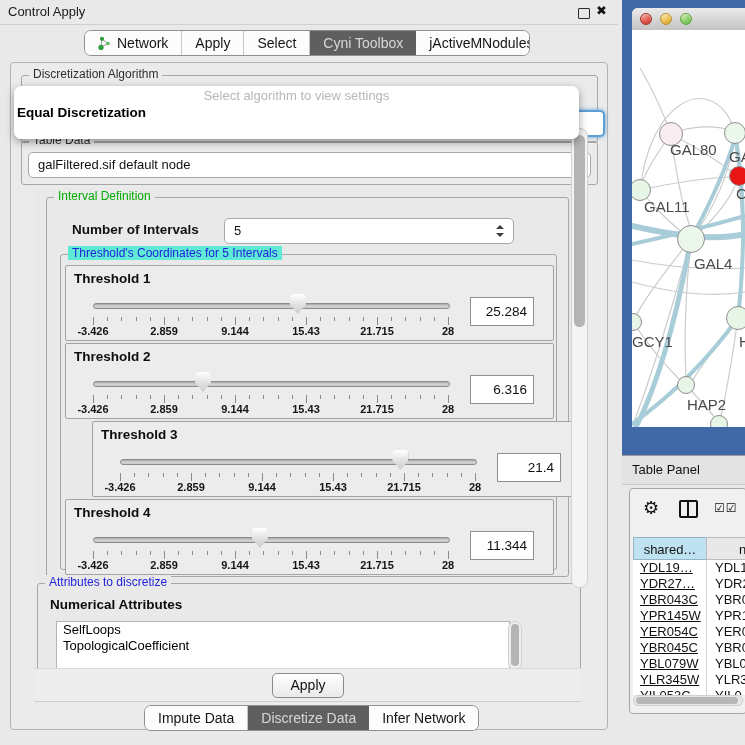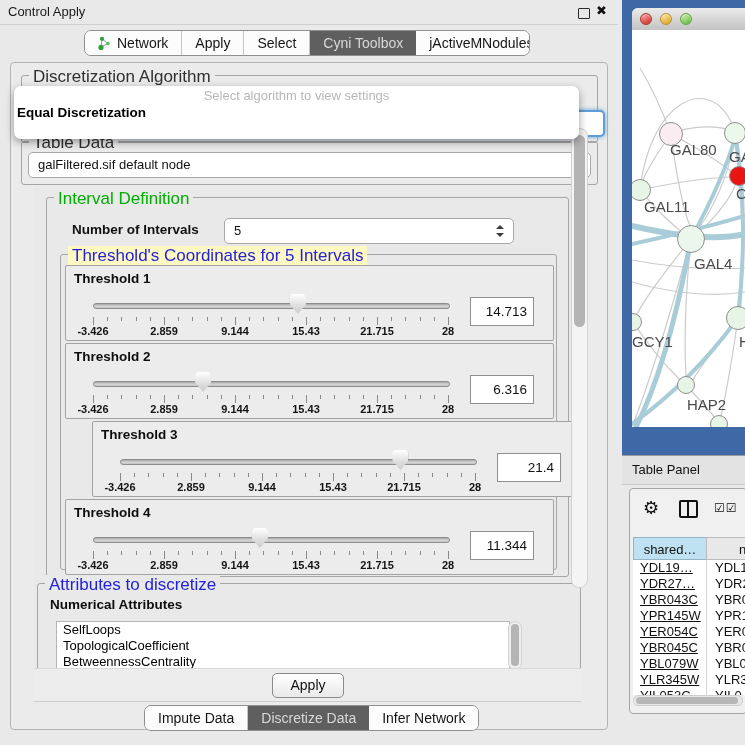--- a/index.html
+++ b/index.html
@@ -24,21 +24,21 @@
   .tab{display:flex;align-items:center;padding:0 13px;font-size:14px;color:#151515;background:#fcfcfc;cursor:default;white-space:nowrap;}
   .tab + .tab{border-left:1px solid #c6c6c6;}
   .tab.selected{background:var(--tab_selected_bg);color:var(--tab_selected_text);}
   .tab.selected + .tab{border-left:none;}
   .tab .net-icon{margin-right:6px;display:inline-flex;}
 
   
   #outer{position:absolute;left:10px;top:62px;width:596px;height:666px;background:#ebebeb;border:1px solid #b3b3b3;border-radius:4px;}
 
   .group{position:absolute;border:1px solid #a6a6a6;border-radius:3px;}
-  .legend{position:absolute;top:-9px;left:7px;padding:0 4px;font-size:17px;background:#ebebeb;color:#2f2f2f;}
+  .legend{position:absolute;top:-9px;left:7px;padding:0 4px;font-size:12px;background:#ebebeb;color:#2f2f2f;}
   .legend.on-viewport{background:#e9e9e9;}
   .legend.green{color:var(--group_title_green);}
   .legend.blue{color:var(--group_title_blue);}
 
   
   .combo{position:absolute;background:#fff;border:1px solid #a8a8a8;border-radius:5px;line-height:24px;padding-left:9px;font-size:13px;color:#111;}
   .combo .stepper{position:absolute;right:9px;top:50%;margin-top:-6px;width:8px;height:12px;}
   .combo .stepper i{position:absolute;left:0;width:0;height:0;border-left:4px solid transparent;border-right:4px solid transparent;}
   .combo .stepper i.up{top:0;border-bottom:4px solid #3c3c3c;}
   .combo .stepper i.dn{bottom:0;border-top:4px solid #3c3c3c;}
@@ -181,21 +181,21 @@
         <span class="legend on-viewport green">Interval Definition</span>
         <span style="position:absolute;left:25px;top:24px;font-weight:bold;font-size:13.5px;">Number of Intervals</span>
         <div class="combo" style="left:177px;top:20px;width:279px;height:24px;">
           <span>5</span>
           <span class="stepper">
               <i class="up"></i>
               <i class="dn"></i>
             </span>
         </div>
         <div class="group" style="left:13px;top:56px;width:495px;height:314px;">
-          <span class="legend on-viewport blue" style="background:#fef9c3;">Threshold's Coordinates for 5 Intervals</span>
+          <span class="legend on-viewport blue" style="background:#5eead4;">Threshold's Coordinates for 5 Intervals</span>
           <div id="thresholds">
               <div class="th-panel" style="top: 10px;">
     <div class="th-label">Threshold 1</div>
     <div class="th-track"></div>
     <div class="th-thumb" style="left: 223.905px;"></div>
     <div class="th-ticks">
                   <div class="tick major" style="left: 0px;"></div>
                   <div class="tick" style="left: 14.2px;"></div>
                   <div class="tick" style="left: 28.4px;"></div>
                   <div class="tick" style="left: 42.6px;"></div>
@@ -223,21 +223,21 @@
                   <div class="tick major" style="left: 355px;"></div>
                 </div>
     <div class="th-ticklabels">
                   <span style="left: 0px;">-3.426</span>
                   <span style="left: 71px;">2.859</span>
                   <span style="left: 142px;">9.144</span>
                   <span style="left: 213px;">15.43</span>
                   <span style="left: 284px;">21.715</span>
                   <span style="left: 355px;">28</span>
                 </div>
-    <div class="th-value">14.713</div>
+    <div class="th-value">25.284</div>
   </div>
               <div class="th-panel" style="top: 88px;">
     <div class="th-label">Threshold 2</div>
     <div class="th-track"></div>
     <div class="th-thumb" style="left: 129.049px;"></div>
     <div class="th-ticks">
                   <div class="tick major" style="left: 0px;"></div>
                   <div class="tick" style="left: 14.2px;"></div>
                   <div class="tick" style="left: 28.4px;"></div>
                   <div class="tick" style="left: 42.6px;"></div>
@@ -362,21 +362,20 @@
         </div>
       </div>
 
       <div class="group" style="left:3px;top:396px;width:542px;height:120px;">
         <span class="legend on-viewport blue">Attributes to discretize</span>
         <span id="attr-subtitle">Numerical Attributes</span>
       </div>
       <div id="attr-list">
           <div class="item">SelfLoops</div>
           <div class="item">TopologicalCoefficient</div>
-          <div class="item">BetweennessCentrality</div>
         </div>
       <div id="attr-vscroll" class="vscroll">
           <div class="thumb"></div>
         </div>
     </div>
 
     <div id="apply-bar">
       <div id="apply-btn">Apply</div>
     </div>
 

